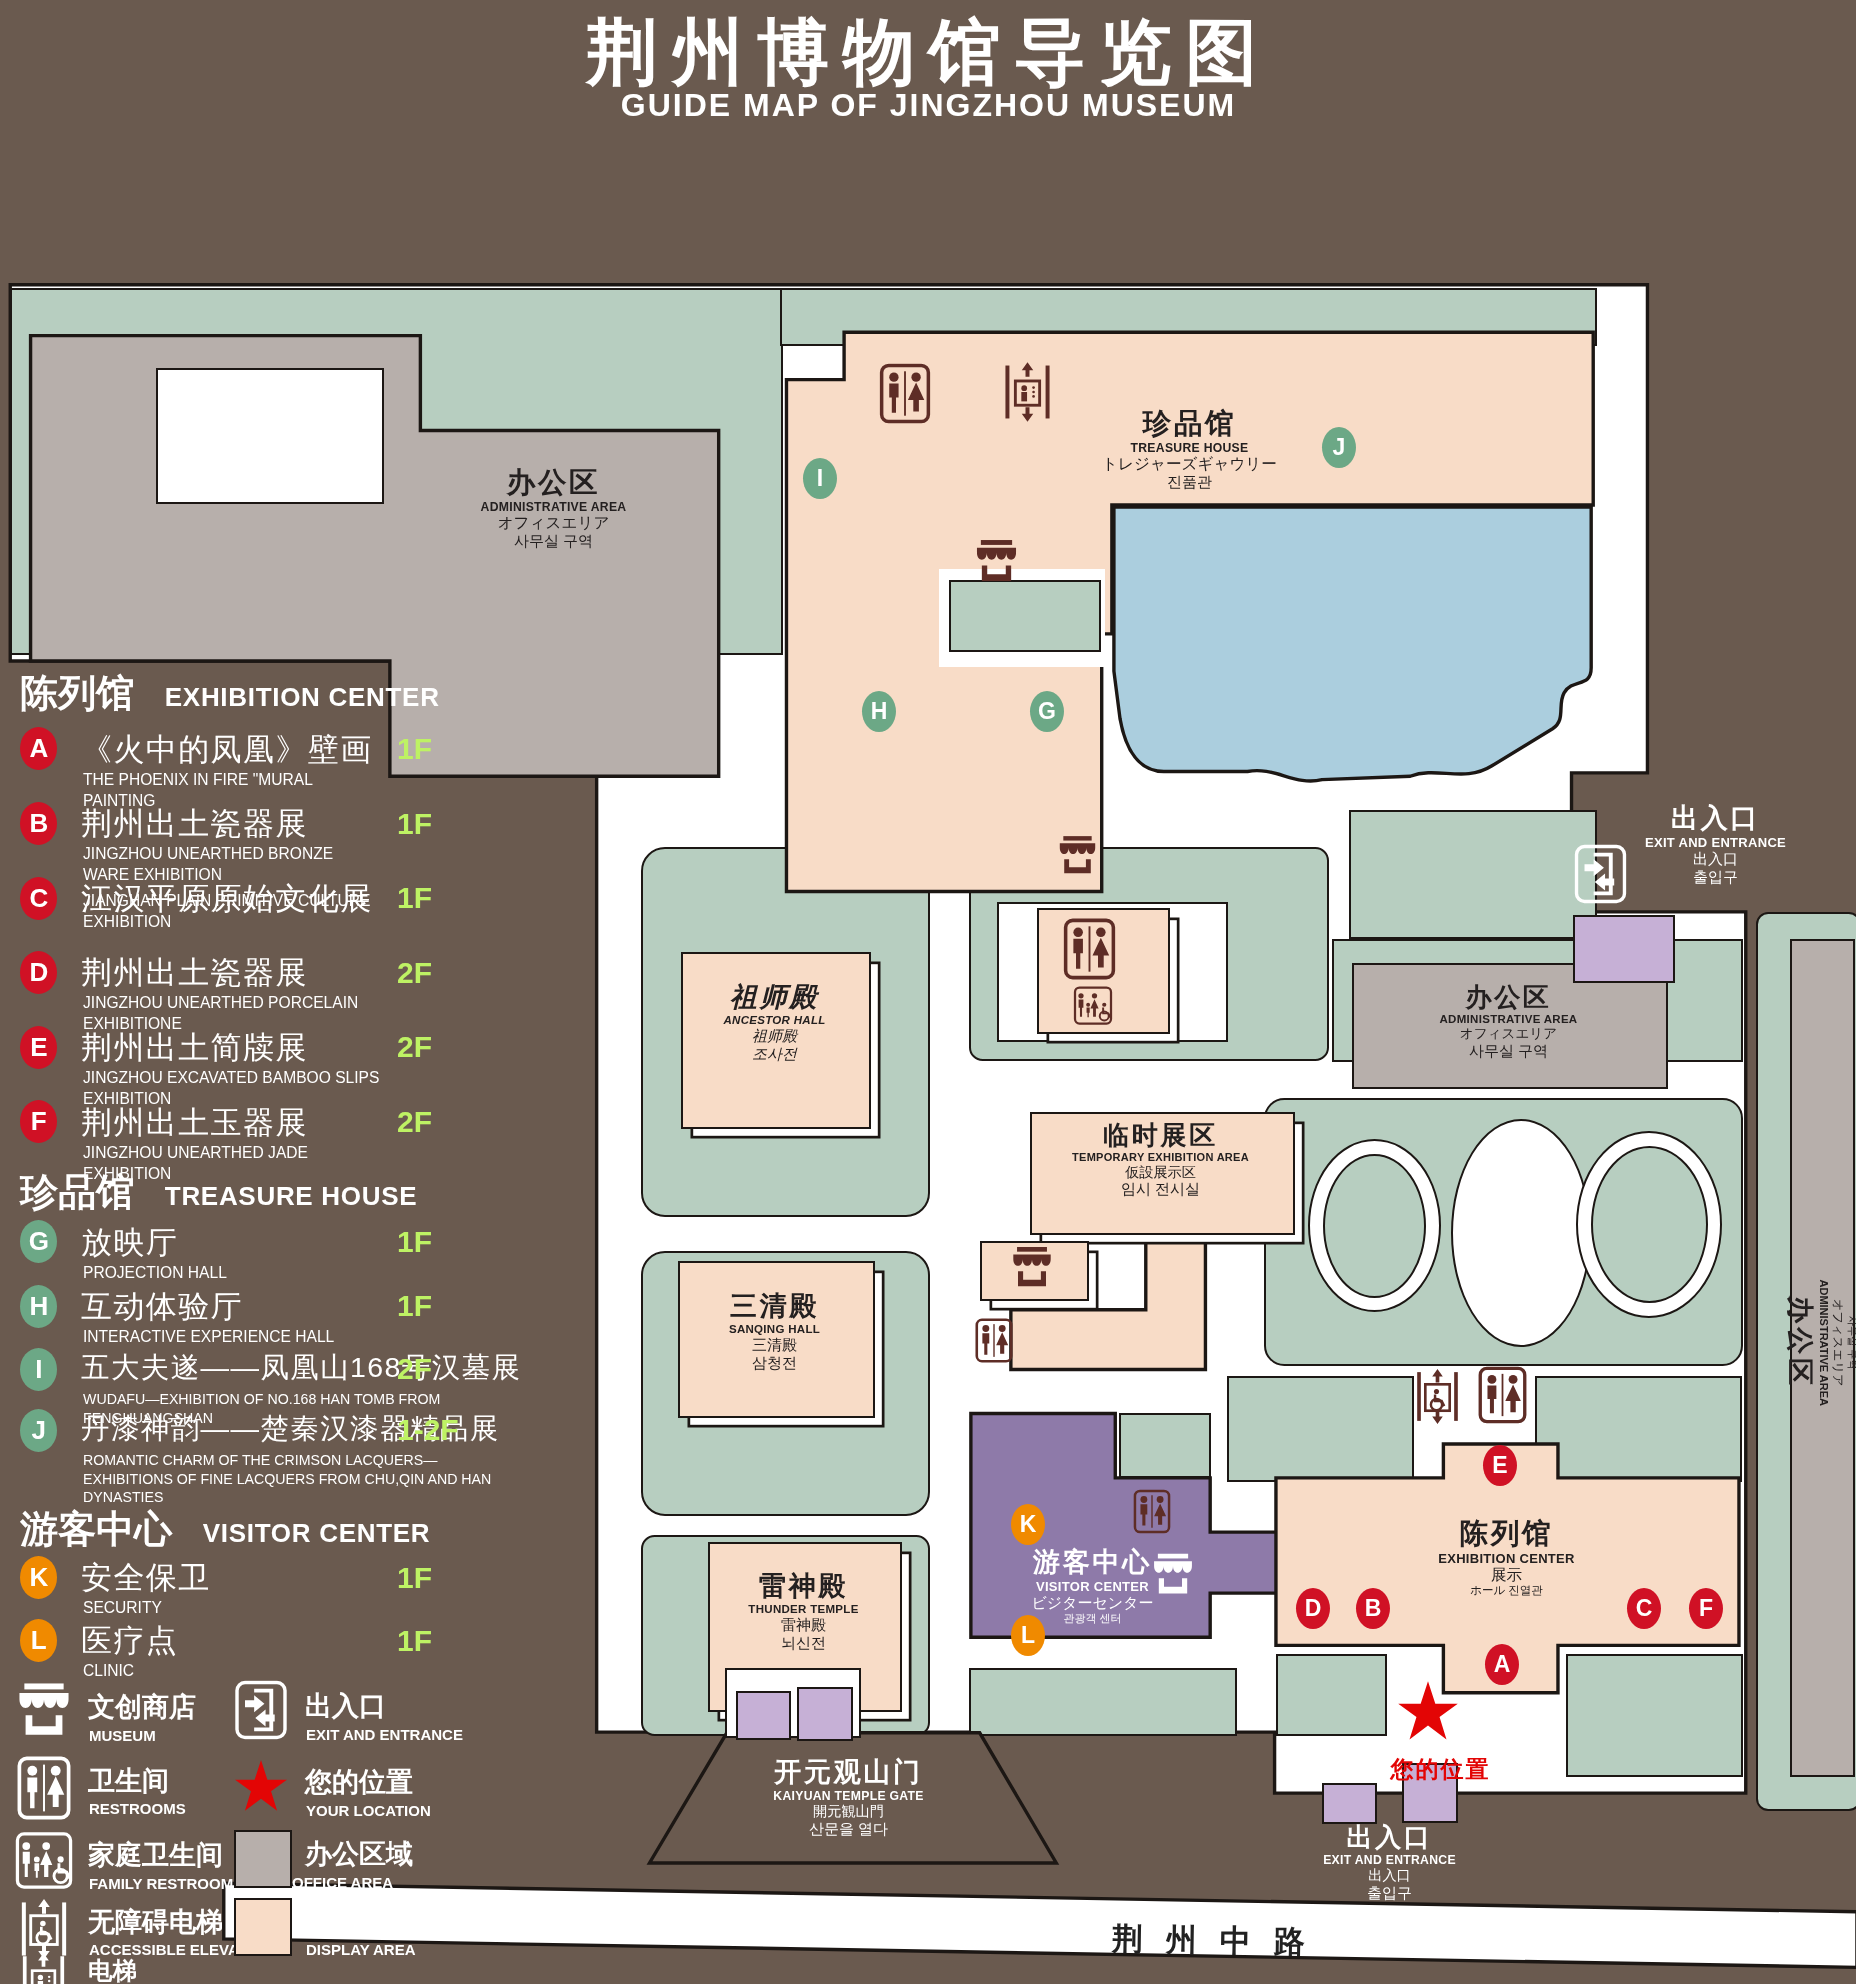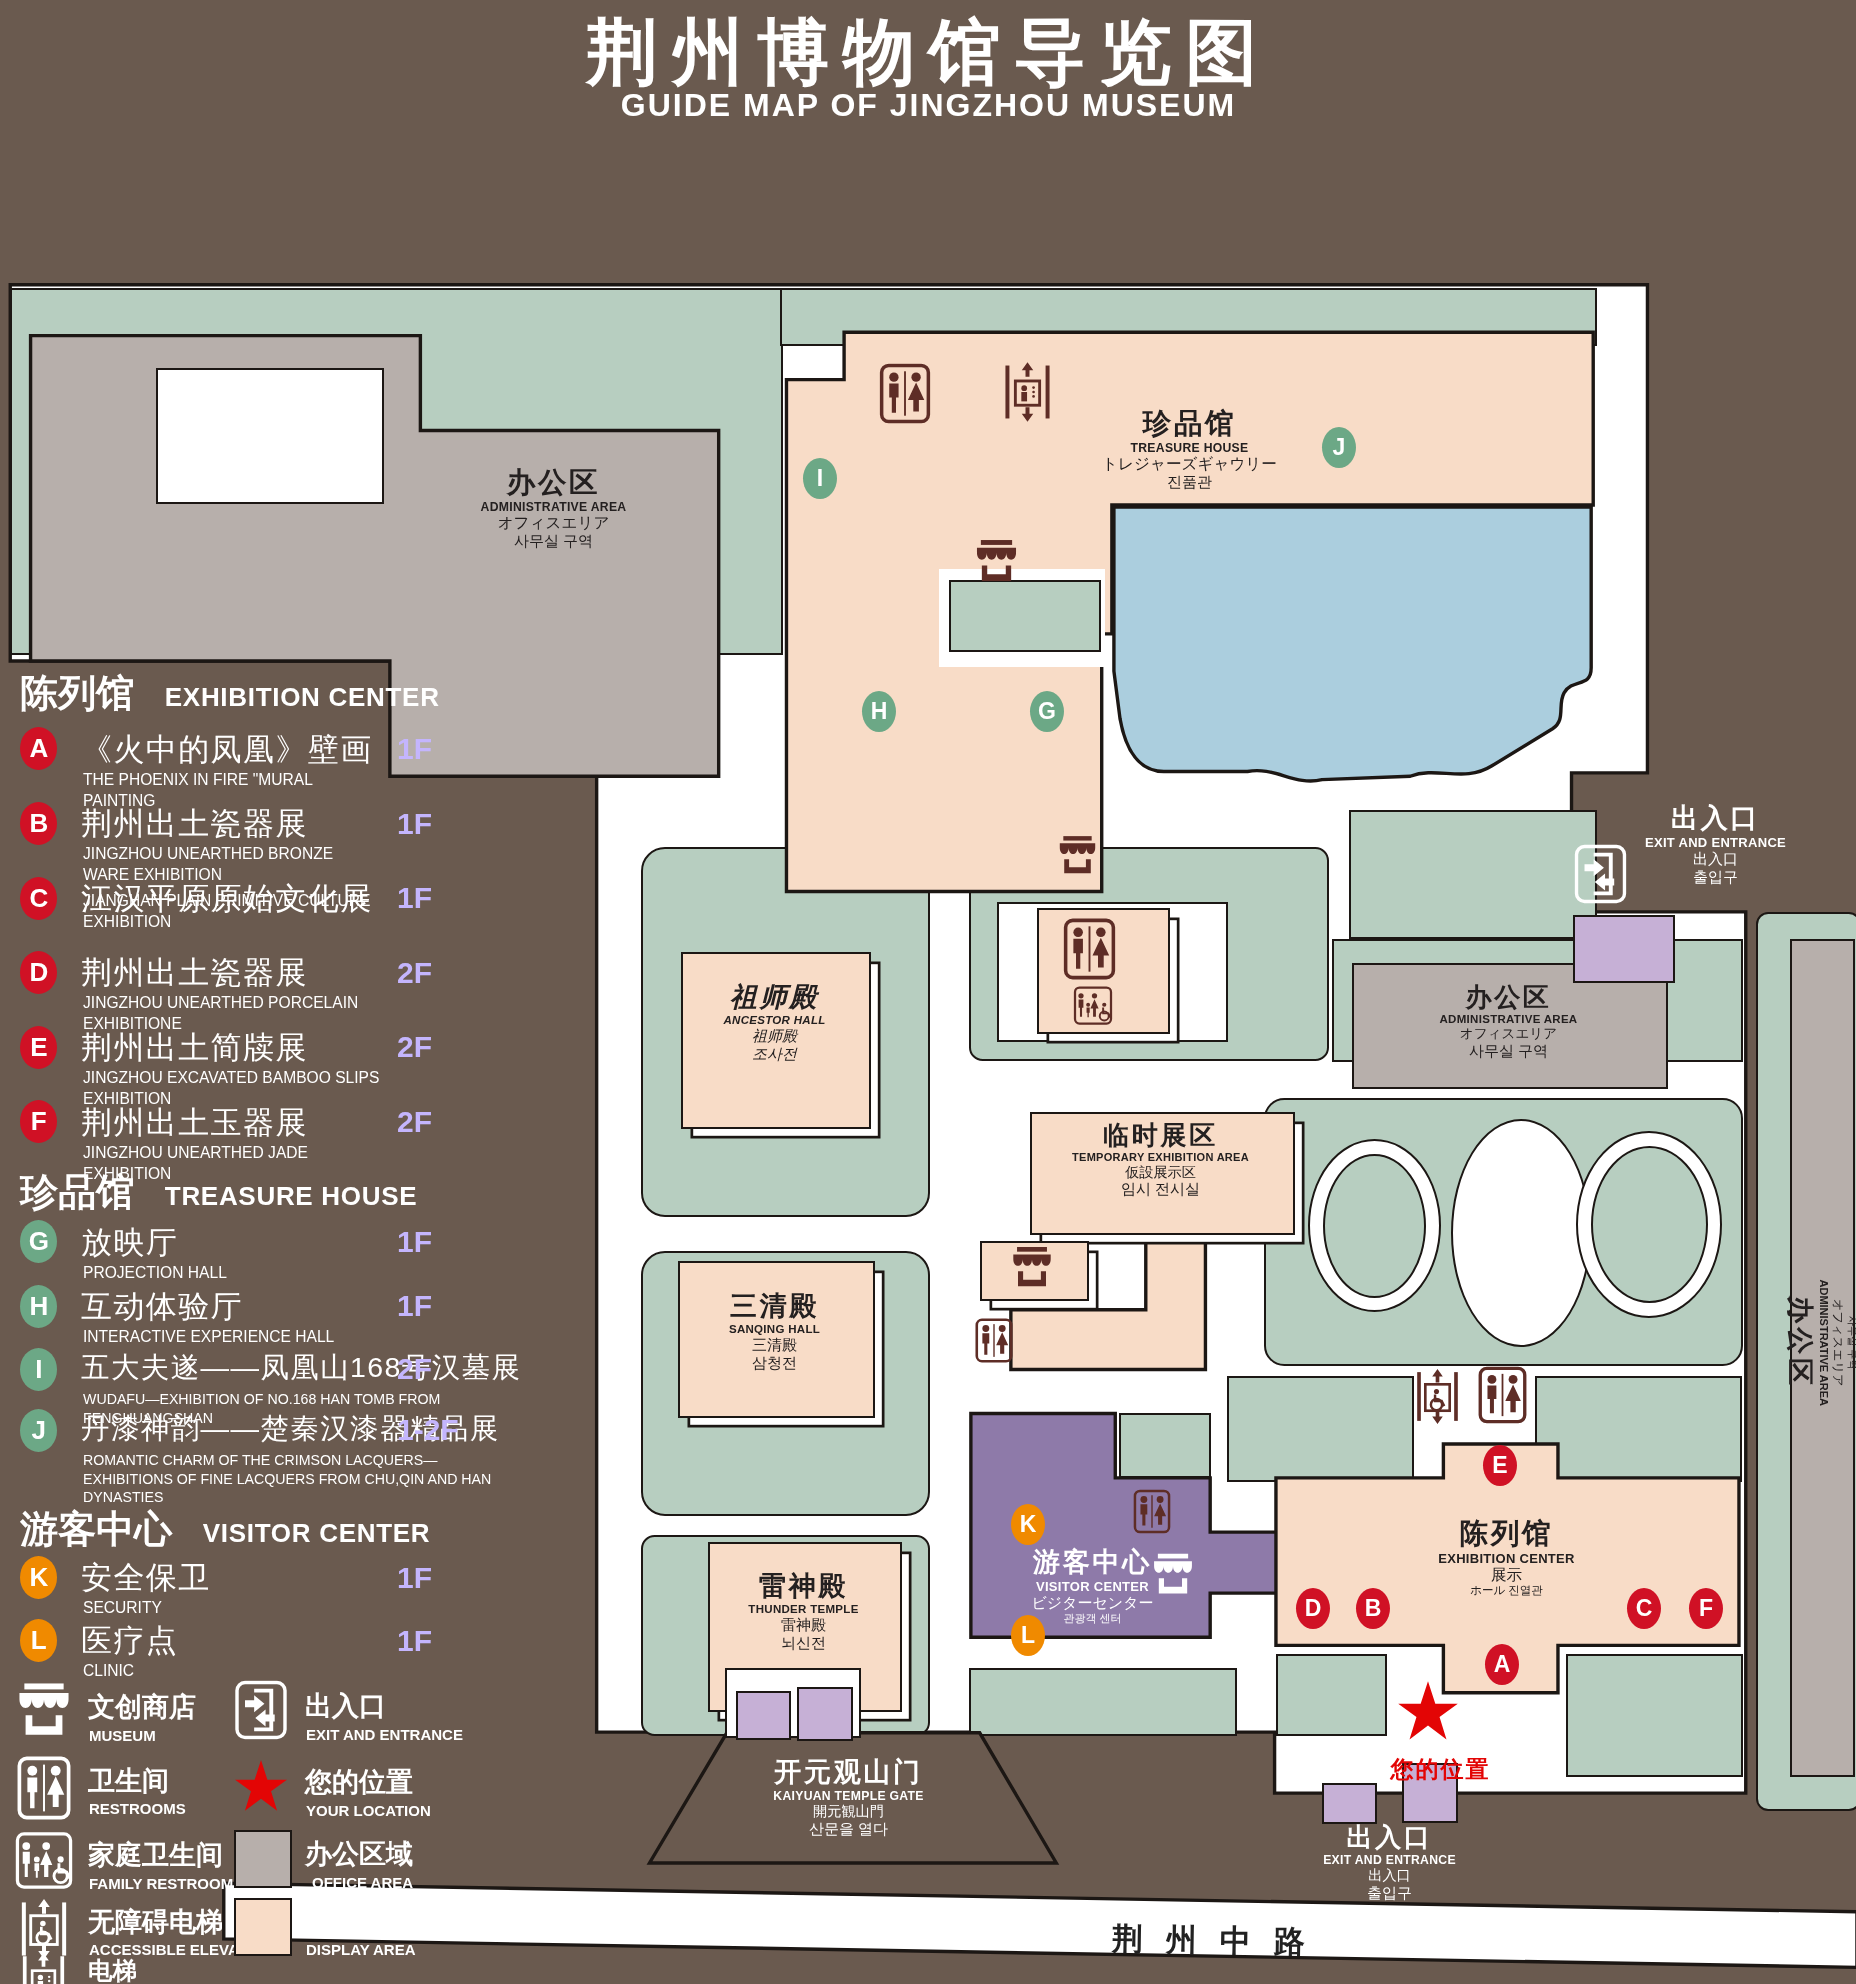--- a/index.html
+++ b/index.html
@@ -16,21 +16,21 @@
   .lg-head{display:flex;align-items:baseline;gap:30.5px;color:#fff;}
   .lg-head .h-zh{font-size:38px;font-weight:bold;}
   .lg-head .h-en{font-size:26px;font-weight:bold;letter-spacing:0.7px;}
   .badge{border-radius:50%;color:#fff;font-weight:bold;display:flex;align-items:center;justify-content:center;}
   .badge.red{background:#d01125;}
   .badge.grn{background:#6ca886;}
   .badge.org{background:#f08a00;}
   .lg-badge{width:37px;height:43px;font-size:26px;}
   .lg-zh{color:#fff;font-size:31px;letter-spacing:1.4px;}
   .lg-en{color:#fff;font-size:15.6px;margin-top:5.4px;max-width:298px;line-height:1.3;}
-  .lg-floor{color:#c4b5fd;font-size:30px;font-weight:bold;}
+  .lg-floor{color:#bef264;font-size:30px;font-weight:bold;}
   .sym-zh{color:#fff;font-size:27px;font-weight:bold;}
   .sym-en{color:#fff;font-size:15px;font-weight:bold;margin-top:4.1px;}
   .swatch{width:54px;height:54px;border:2px solid #1c1714;}
   
   .gr{background:#b7cec0;border:2.7px solid #1c1714;}
   .gy{background:#b7afab;border:2.7px solid #1c1714;}
   .wt{background:#ffffff;border:2.7px solid #1c1714;}
   .lv{background:#c6b0d6;border:2.7px solid #1c1714;}
   .bldg{background:#f8dcc7;border:2.7px solid #1c1714;box-shadow:9.5px 9.5px 0 -2.7px #fff,9.5px 9.5px 0 0 #1c1714;}
   .map-badge{width:34px;height:41px;font-size:23px;}
@@ -413,21 +413,21 @@
 <div class="abs sym-en" style="left:306px;top:1798px;">YOUR LOCATION</div>
 
 <svg class="abs ic white" style="left:15px;top:1830px;" width="58" height="61" viewBox="0 0 85 90">
     <use href="#i-family"></use>
   </svg>
 <div class="abs sym-zh" style="left:88px;top:1837px;">家庭卫生间</div>
 <div class="abs sym-en" style="left:89px;top:1871px;">FAMILY RESTROOMS</div>
 
 <div class="abs swatch" style="left:234px;top:1830px;background:#b7afab;"></div>
 <div class="abs sym-zh" style="left:305px;top:1836px;">办公区域</div>
-<div class="abs sym-en" style="left:312px;top:1870px;">OFFICE AREA</div>
+<div class="abs sym-en" style="left:292px;top:1870px;">OFFICE AREA</div>
 
 <svg class="abs ic white" style="left:15px;top:1898px;" width="58" height="62" viewBox="0 0 85 92">
     <use href="#i-access"></use>
   </svg>
 <div class="abs sym-zh" style="left:88px;top:1904px;">无障碍电梯</div>
 <div class="abs sym-en" style="left:89px;top:1937px;">ACCESSIBLE ELEVATOR</div>
 
 <div class="abs swatch" style="left:234px;top:1898px;background:#f8dcc7;"></div>
 <div class="abs sym-zh" style="left:305px;top:1904px;">展示区域</div>
 <div class="abs sym-en" style="left:306px;top:1937px;">DISPLAY AREA</div>

